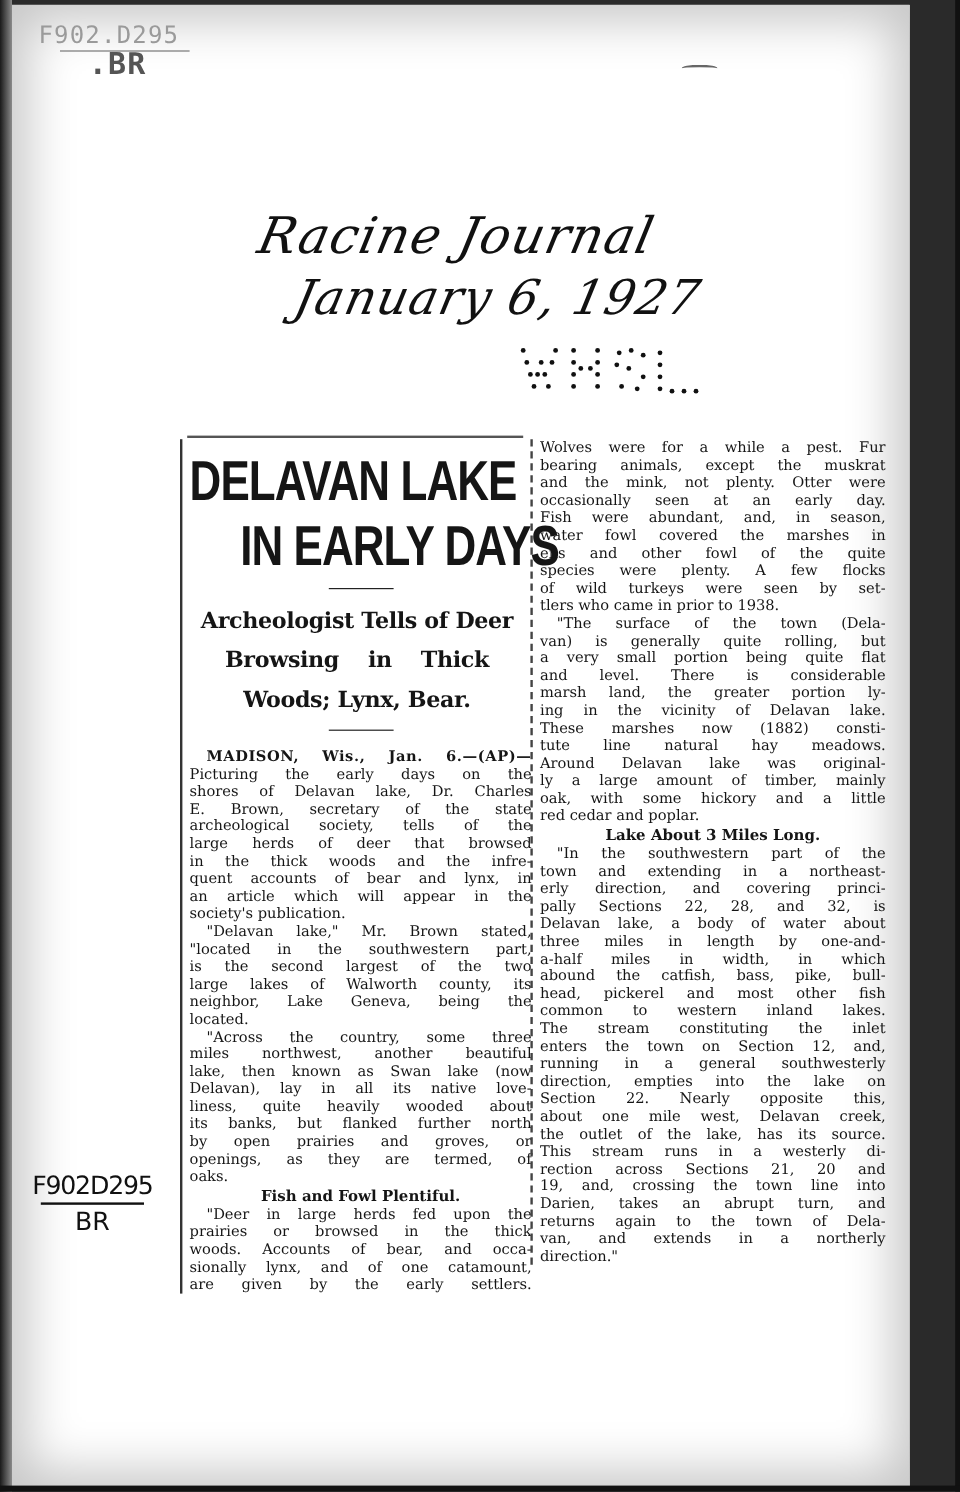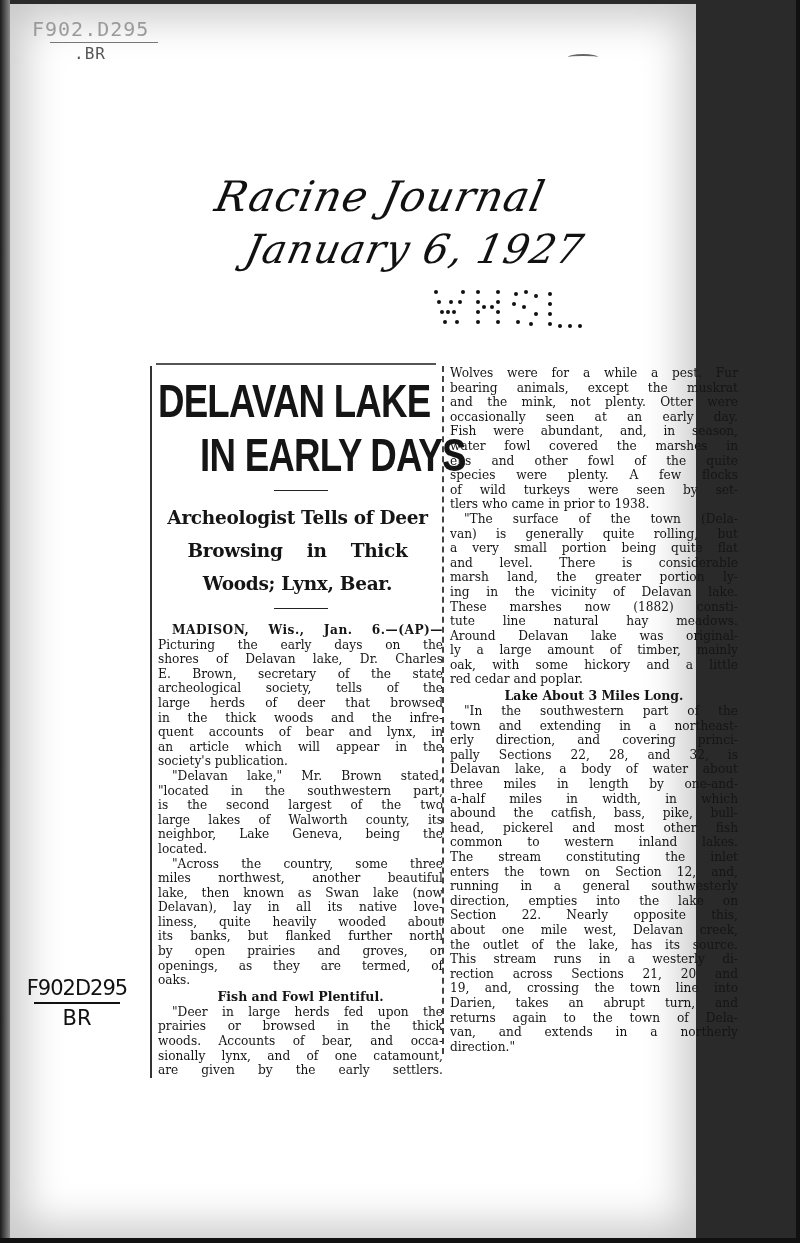--- a/index.html
+++ b/index.html
@@ -4,21 +4,21 @@
 <style>
   html, body {
     margin: 0; padding: 0;
     width: 800px; height: 1243px;
     overflow: hidden;
     background: #2a2a2a;
   }
   .page {
     position: absolute;
     left: 10px; top: 4px;
-    width: 686px; height: 1235px;
+    width: 748px; height: 1235px;
     background: #ffffff;
     box-shadow: inset 0 0 40px 14px #c8c8c8;
   }
   .page-left-edge {
     position: absolute; left: 0; top: 0; width: 10px; height: 1243px;
     background: linear-gradient(to right, #1a1a1a, #8a8a8a);
   }
   .page-bottom-edge {
     position: absolute; left: 0; bottom: 0; width: 800px; height: 5px;
     background: #111;
@@ -32,21 +32,21 @@
     position: absolute; left: 22px; top: 14px;
     font-family: "DejaVu Sans Mono", monospace;
     font-size: 20px; color: #9a9a9a; letter-spacing: 1px;
     line-height: 22px;
   }
   .call-number-top .rule {
     display: block; width: 108px; border-top: 1px solid #777;
     margin: 2px 0 0 18px;
   }
   .call-number-top .sub {
-    display: block; margin-left: 42px; color: #555; font-size: 16px;
+    display: block; margin-left: 42px; color: #555; font-size: 25px; font-weight: bold;
   }
 
   .corner-mark {
     position: absolute; left: 558px; top: 50px;
     width: 30px; height: 4px;
     border-top: 2px solid #666; border-radius: 50%;
   }
 
   .handwriting {
     position: absolute;

